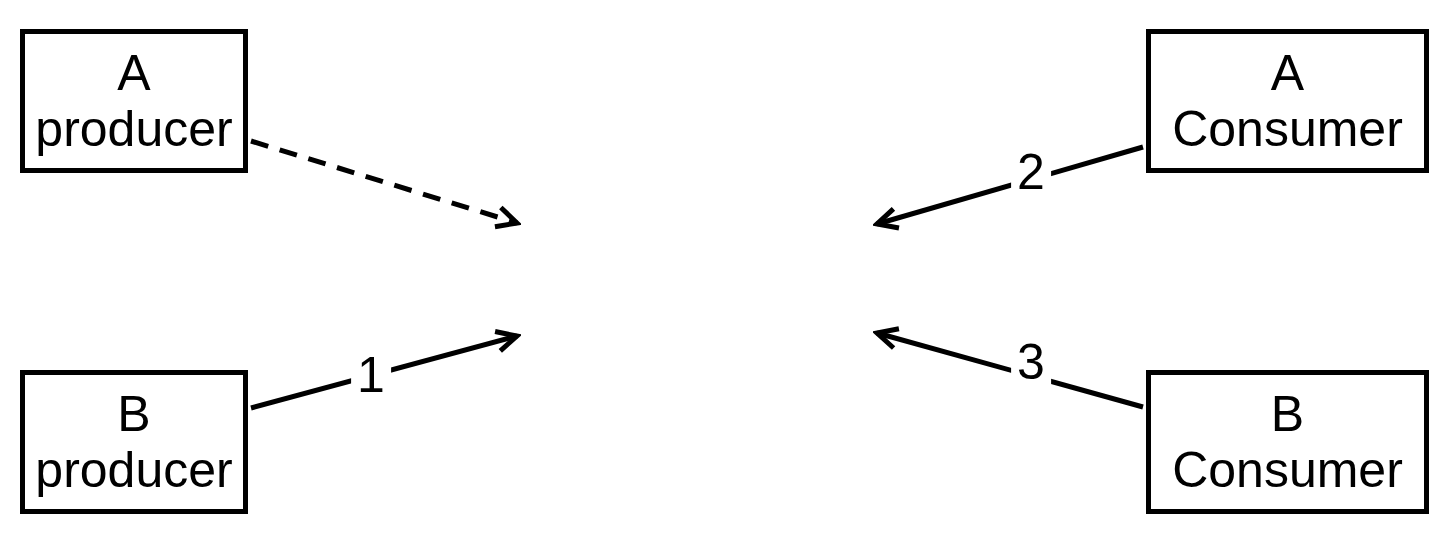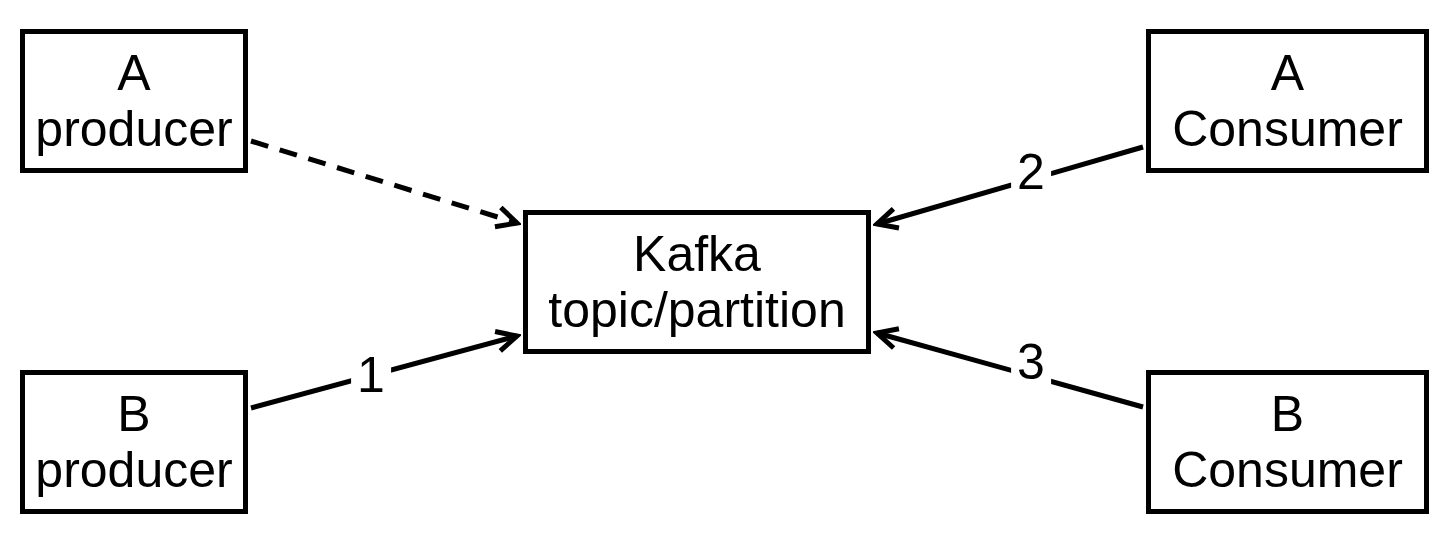--- a/index.html
+++ b/index.html
@@ -75,24 +75,20 @@
   <div class="node node-a-producer">
     <span>A</span>
     <span>producer</span>
   </div>
 
   <div class="node node-b-producer">
     <span>B</span>
     <span>producer</span>
   </div>
 
-  <div class="node node-kafka">
-    <span>Kafka</span>
-    <span>topic/partition</span>
-  </div>
 
   <div class="node node-a-consumer">
     <span>A</span>
     <span>Consumer</span>
   </div>
 
   <div class="node node-b-consumer">
     <span>B</span>
     <span>Consumer</span>
   </div>

